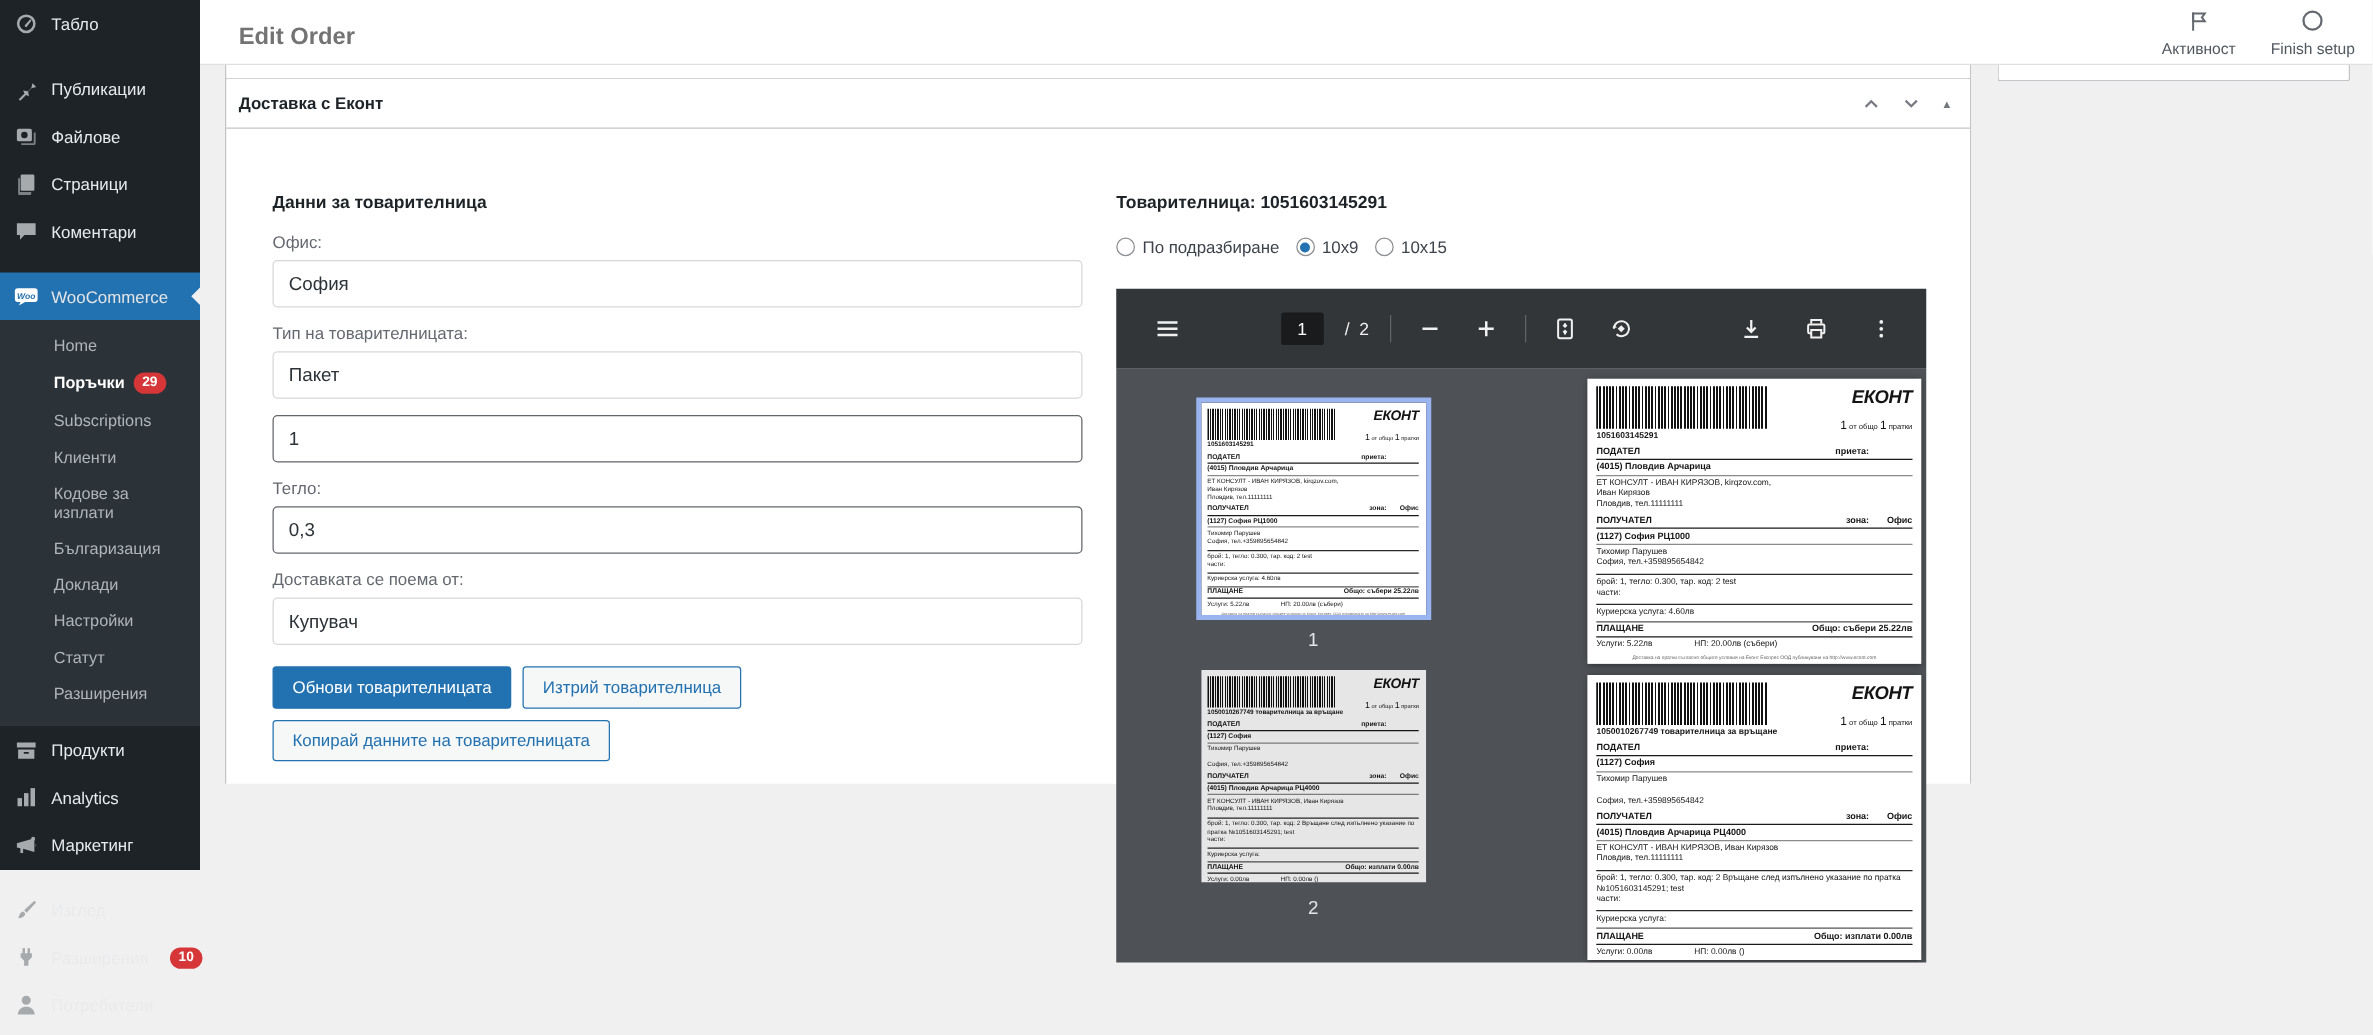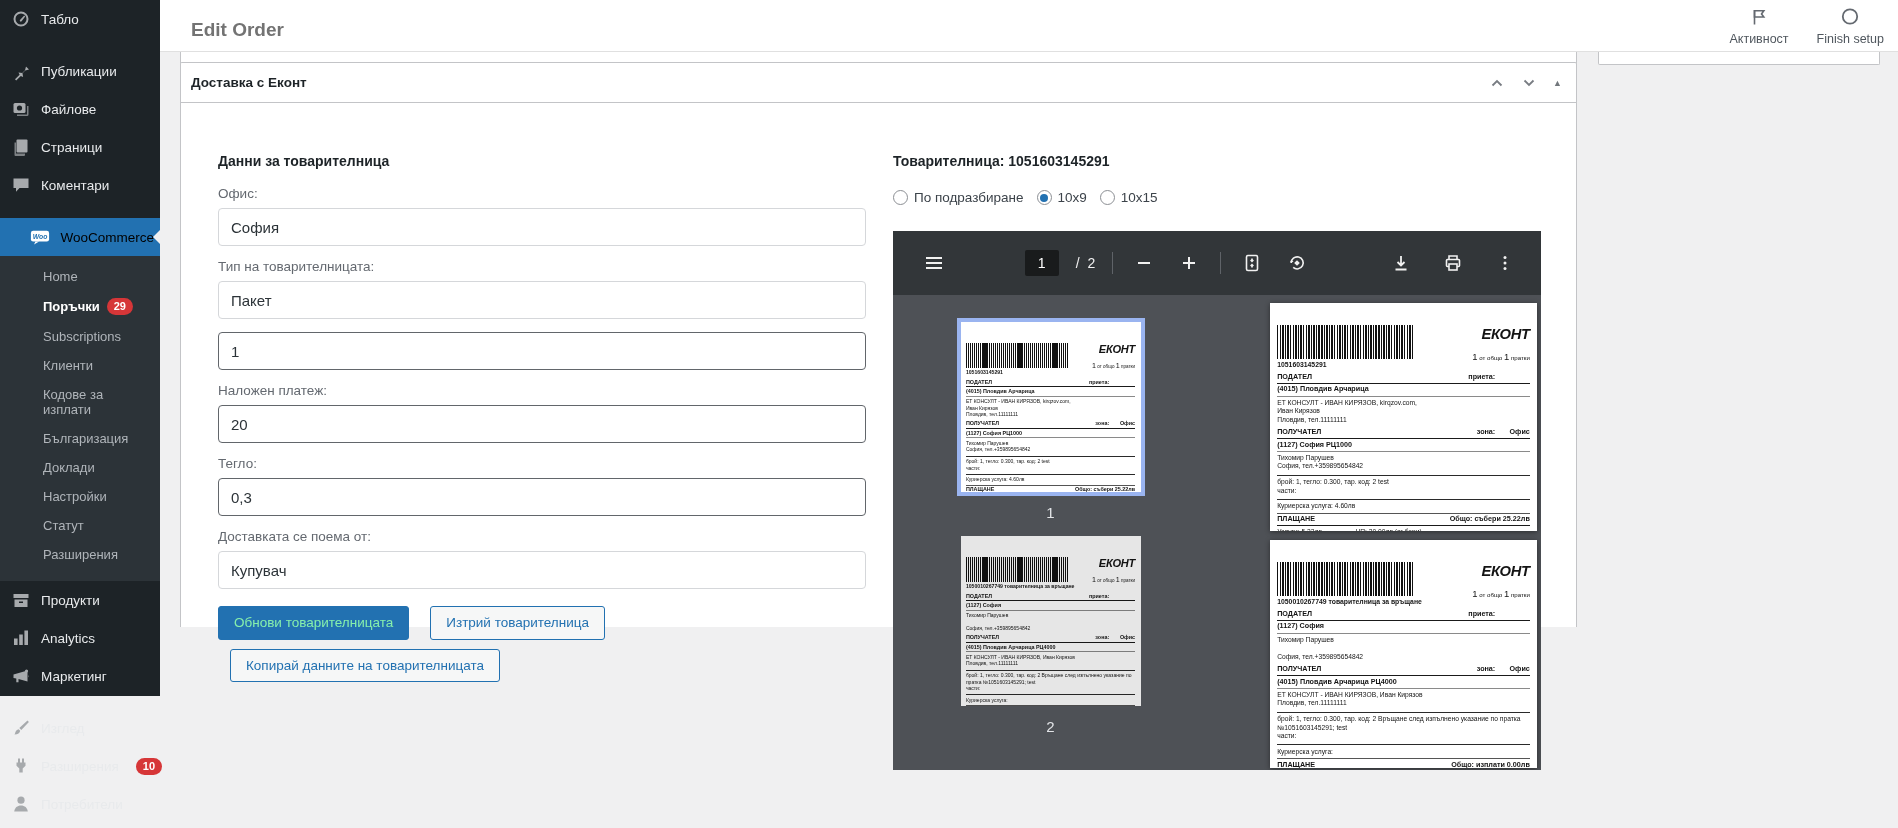--- a/index.html
+++ b/index.html
@@ -5,21 +5,21 @@
   * { margin:0; padding:0; box-sizing:border-box; }
   html,body { width:1898px; height:828px; overflow:hidden; }
   body { font-family:"Liberation Sans", sans-serif; background:#f0f0f1; position:relative; color:#1d2327; }
 
   
   #admin-menu { position:absolute; left:0; top:0; width:160px; height:696px; background:#1d2327; z-index:5; }
   .menu-item { display:flex; align-items:center; gap:10px; padding:9px 6px 9px 11px; font-size:13.5px; color:#e8eaec; cursor:pointer; }
   .menu-item .mi-icon { width:20px; height:20px; flex:0 0 20px; display:flex; align-items:center; justify-content:center; }
   .menu-item .mi-icon svg { fill:#a7aaad; }
   .menu-item.gap { margin-top:14px; }
-  .menu-item.active { background:var(--accent); color:#000000; position:relative;justify-content:flex-end; }
+  .menu-item.active { background:var(--accent); color:#e5e5e5; position:relative; }
   .menu-item.active .mi-icon svg { fill:#fff; }
   .menu-item.active::after { content:""; position:absolute; right:0; top:50%; margin-top:-7px; border:7px solid transparent; border-right-color:#f0f0f1; }
   .submenu { background:#2c3338; padding:6px 0 12px; }
   .submenu-item { padding:7px 10px 7px 43px; font-size:13px; color:#b0b5ba; cursor:pointer; }
   .submenu-item.current { color:#fff; font-weight:700; }
   .menu-badge { display:inline-block; margin-left:7px; background:var(--badge); color:#fff; font-size:11px; font-weight:600; line-height:17px; padding:0 7px; border-radius:10px; vertical-align:1px; }
 
   
   #top-header { position:absolute; left:160px; right:0; top:0; height:52px; background:#fff; border-bottom:1px solid #e0e0e0; z-index:4; }
   #page-title { position:absolute; left:31px; top:19px; font-size:19px; font-weight:600; color:#737373; }
@@ -45,22 +45,22 @@
   .form-col { width:648px; }
   .col-heading { font-size:14px; font-weight:700; color:#1d2327; margin-bottom:17px; }
   .field { margin-bottom:13px; }
   .field label { display:block; font-size:13.5px; color:#646970; margin-bottom:7px; }
   .field input { width:100%; height:38px; padding:0 12px; font-size:15px; color:#2c3338; background:#fff; border-radius:4px; outline:none; }
   .field.light input { border:1px solid #d5d7da; }
   .field.dark  input { border:1px solid #62666b; }
   .btn-row { display:flex; gap:9px; margin-top:17px; }
   .btn-row + .btn-row { margin-top:9px; }
   .btn { font-size:13.5px; line-height:1; padding:9px 15px; border-radius:3px; cursor:pointer; font-family:inherit; }
-  .btn-primary { background:var(--accent); border:1px solid var(--accent); color:#86efac; }
-  .btn-outline { background:#f6f7f7; border:1px solid var(--accent); color:var(--accent);margin-left:12px; }
+  .btn-primary { background:var(--accent); border:1px solid var(--accent); color:#ffffff; }
+  .btn-outline { background:#f6f7f7; border:1px solid var(--accent); color:var(--accent); }
 
   
   .right-col { position:absolute; left:712px; top:50px; width:650px; }
   .radio-row { display:flex; align-items:center; gap:6px; margin-top:21px; font-size:13.5px; color:#3c434a; }
   .radio-opt { display:flex; align-items:center; gap:6px; margin-right:7px; cursor:pointer; }
   .radio-circle { width:15px; height:15px; border-radius:50%; border:1px solid #8c8f94; background:#fff; position:relative; flex:0 0 15px; }
   .radio-opt.selected .radio-circle::after { content:""; position:absolute; left:2.5px; top:2.5px; right:2.5px; bottom:2.5px; border-radius:50%; background:var(--accent); }
 
   
   .pdf-viewer { width:648px; height:539px; margin-top:26px; }
@@ -76,21 +76,21 @@
   .pdf-body { height:475px; background:#4e5156; display:flex; overflow:hidden; }
   .thumb-rail { width:315px; display:flex; flex-direction:column; align-items:center; padding-top:27px; }
   .thumb { width:180px; height:170px; background:#fff; overflow:hidden; cursor:pointer; }
   .thumb.selected { outline:4px solid #9ab4f0; }
   .thumb:not(.selected) { filter:saturate(.8) brightness(.9); }
   .thumb-num { color:#e2e4e7; font-size:15px; margin:12px 0 15px; }
   .pages-col { margin-left:auto; margin-right:4px; padding-top:8px; display:flex; flex-direction:column; gap:9px; }
   .pdf-page { width:267px; height:228px; background:#fff; box-shadow:0 1px 5px rgba(0,0,0,.45); overflow:hidden; }
 
   
-  .label-doc { width:100%; height:100%; background:#fff; color:#141414; padding:.9em 1em .5em; line-height:1.2;margin-top:16px; }
+  .label-doc { width:100%; height:100%; background:#fff; color:#141414; padding:.9em 1em .5em; line-height:1.2; }
   .pdf-page .label-doc { font-size:7.2px; }
   .thumb .label-doc { font-size:5.4px; }
   .lbl-top { display:flex; justify-content:space-between; }
   .lbl-barcode { width:19em; height:4.6em; background:repeating-linear-gradient(90deg,#111 0,#111 .2em,#fff .2em,#fff .36em); }
   .lbl-number { font-weight:700; font-size:.95em; margin-top:.35em; white-space:nowrap; }
   .lbl-right { text-align:right; padding-top:.1em; }
   .lbl-brand { font-size:2.05em; font-weight:800; font-style:italic; letter-spacing:-.02em; }
   .lbl-count { font-size:.85em; margin-top:1.1em; white-space:nowrap; }
   .lbl-count .n { font-size:1.55em; }
   .lbl-sec { display:flex; align-items:flex-end; font-weight:700; border-bottom:.16em solid #1a1a1a; padding-bottom:.15em; margin-top:.55em; }
@@ -275,21 +275,20 @@
     </span>
   </div>
 
   <div class="metabox-body">
     <div class="form-col">
       <div class="col-heading">Данни за товарителница</div>
       <div id="form-fields">
           <div class="field light"><label>Офис:</label><input type="text" value="София" style=""></div>
           <div class="field light"><label>Тип на товарителницата:</label><input type="text" value="Пакет" style=""></div>
           <div class="field dark"><input type="text" value="1" style=""></div>
-          <div class="field dark"><label>Наложен платеж:</label><input type="text" value="20" style=""></div>
           <div class="field dark"><label>Тегло:</label><input type="text" value="0,3" style=""></div>
           <div class="field light"><label>Доставката се поема от:</label><input type="text" value="Купувач" style=""></div>
         </div>
       <div class="btn-row">
         <button class="btn btn-primary">Обнови товарителницата</button>
         <button class="btn btn-outline">Изтрий товарителница</button>
       </div>
       <div class="btn-row">
         <button class="btn btn-outline">Копирай данните на товарителницата</button>
       </div>

